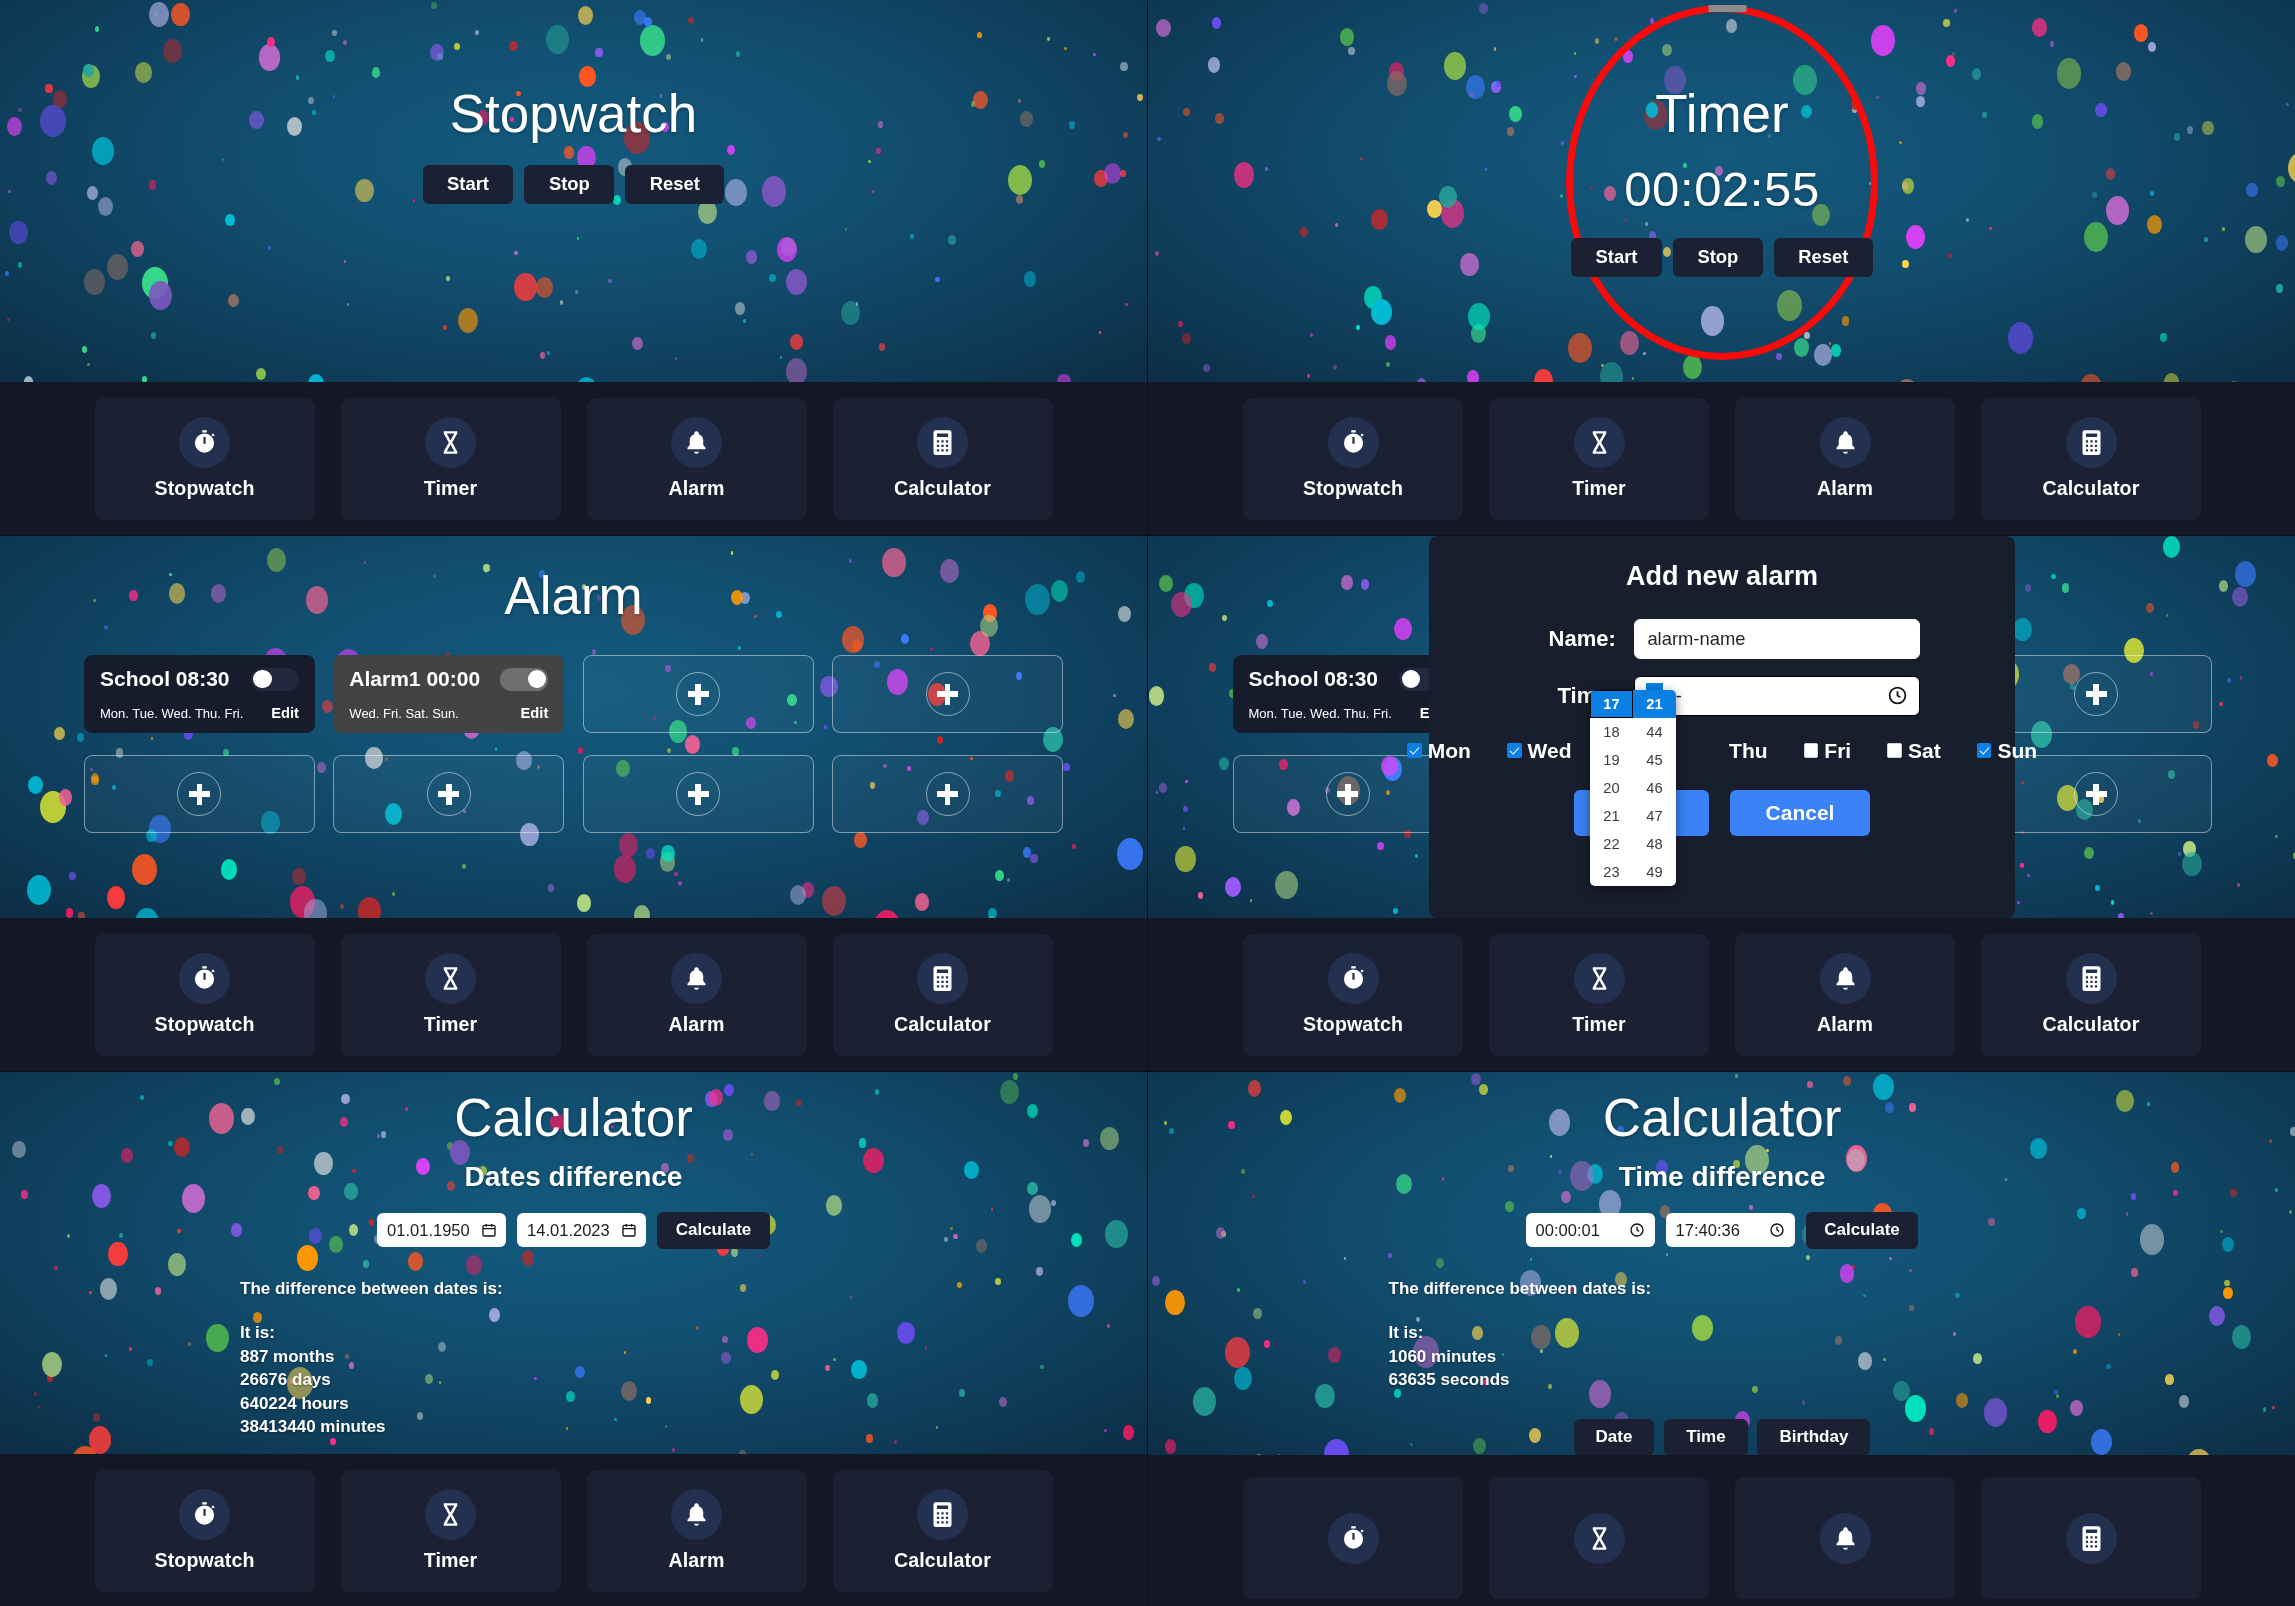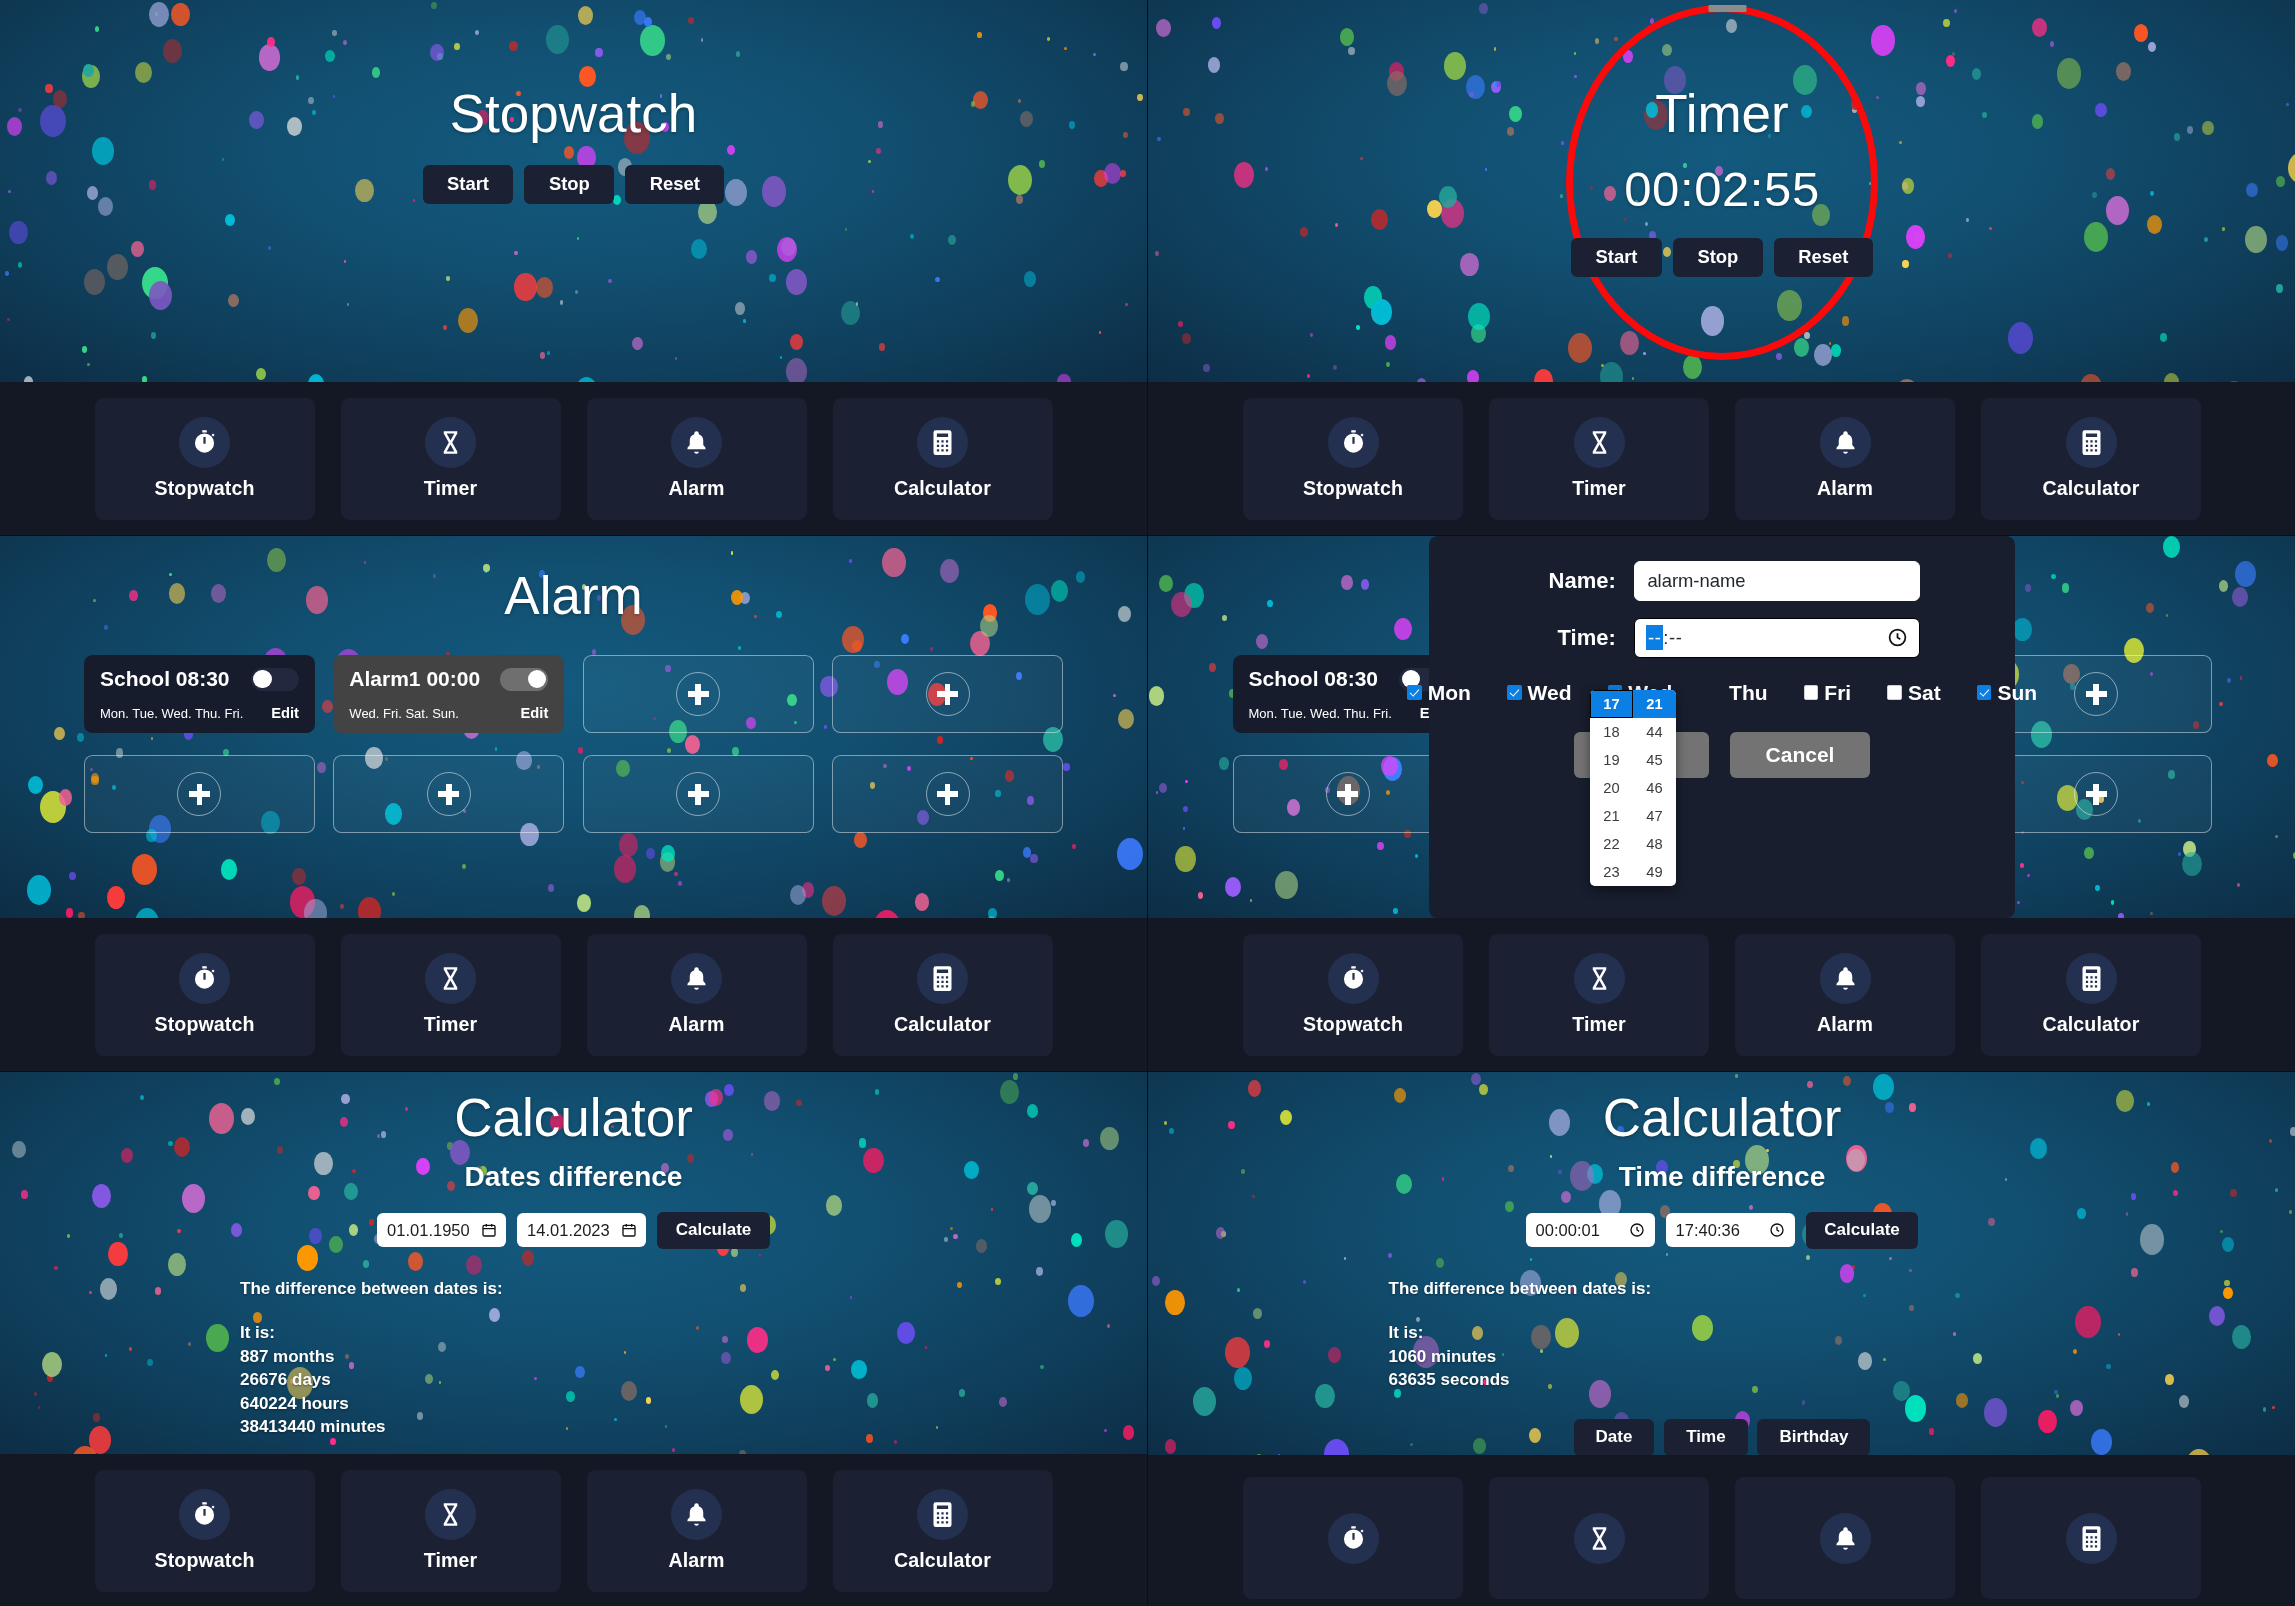--- a/index.html
+++ b/index.html
@@ -304,21 +304,21 @@
     transform: rotate(42deg);
   }
   .chk.unchecked { background: #ffffff; border: 0.6px solid #d0d0d0; }
   .chk.unchecked::after { display: none; }
   .day-label { color: #ffffff; font-size: 21px; font-weight: bold; }
 
   .modal-buttons {
     display: flex; justify-content: center; gap: 21px;
   }
   .btn-modal {
-    background: #737373;
+    background: #3b82f6;
     color: #ffffff;
     border: none;
     border-radius: 6.1px;
     font-family: "Liberation Sans", sans-serif;
     font-size: 21px;
     font-weight: bold;
     padding: 11px 36px;
     min-width: 135px;
     cursor: pointer;
   }
@@ -1249,20 +1249,21 @@
               <span class="plus-circle"></span>
             </div>
           <div class="alarm-add">
               <span class="plus-circle"></span>
             </div>
         </div>
       </div>
 
       <div class="modal-overlay">
         <div class="modal">
+          <div class="modal-title">Add new alarm</div>
 
           <div class="field-row">
             <span class="field-label">Name:</span>
             <div class="text-input">alarm-name</div>
           </div>
 
           <div class="field-row">
             <span class="field-label">Time:</span>
             <div class="time-input">
               <span class="time-seg sel">--</span>

